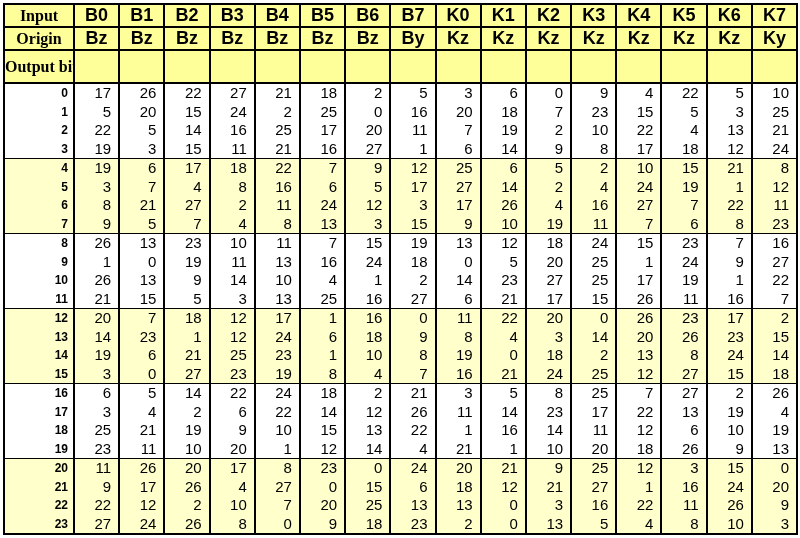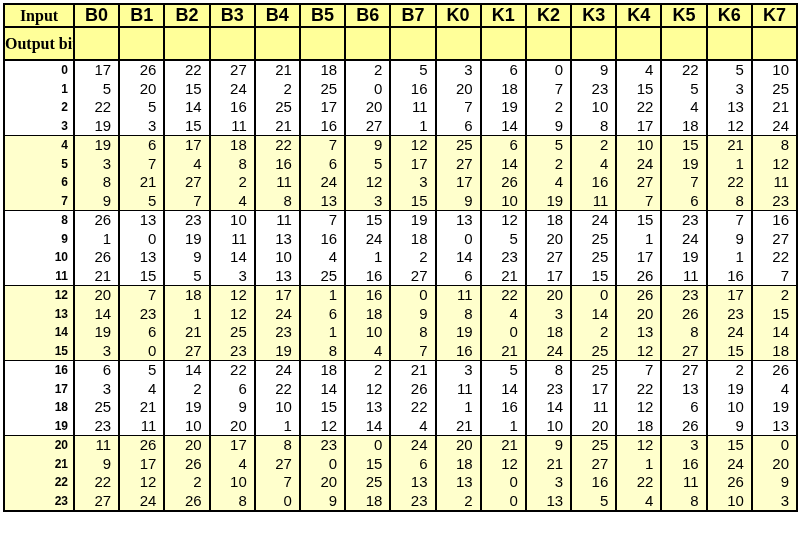--- a/index.html
+++ b/index.html
@@ -92,20 +92,39 @@
           <th>B7</th>
           <th>K0</th>
           <th>K1</th>
           <th>K2</th>
           <th>K3</th>
           <th>K4</th>
           <th>K5</th>
           <th>K6</th>
           <th>K7</th>
         </tr>
+      <tr class="r2" id="row-origin">
+        <th class="rowlabel">Origin</th>
+      <th>Bz</th>
+          <th>Bz</th>
+          <th>Bz</th>
+          <th>Bz</th>
+          <th>Bz</th>
+          <th>Bz</th>
+          <th>Bz</th>
+          <th>By</th>
+          <th>Kz</th>
+          <th>Kz</th>
+          <th>Kz</th>
+          <th>Kz</th>
+          <th>Kz</th>
+          <th>Kz</th>
+          <th>Kz</th>
+          <th>Ky</th>
+        </tr>
       <tr class="r3" id="row-outbit">
         <th class="rowlabel">Output bit</th>
       <th></th>
           <th></th>
           <th></th>
           <th></th>
           <th></th>
           <th></th>
           <th></th>
           <th></th>

